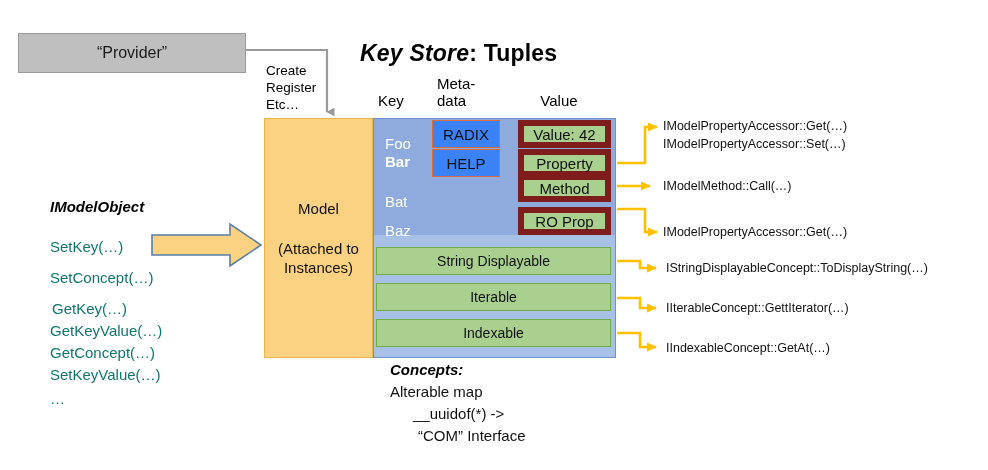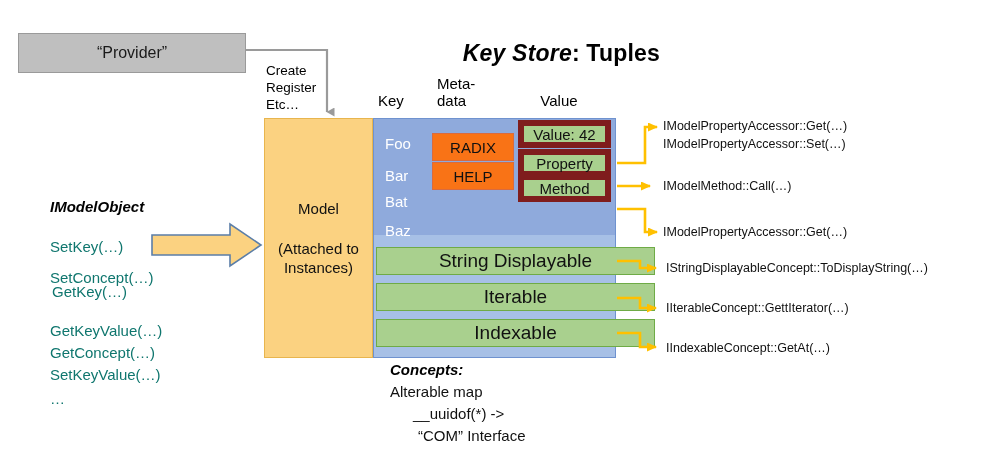--- a/index.html
+++ b/index.html
@@ -12,21 +12,21 @@
     left:18px;top:33px;width:228px;height:40px;
     background:#bfbfbf;border:1px solid #9a9a9a;
     display:flex;align-items:center;justify-content:center;
     font-size:16px;color:#1a1a1a;box-sizing:border-box;
   }
 
   .conn-label{font-size:13.5px;line-height:17px;color:#000;}
   #create-register-etc{left:266px;top:62px;width:60px;}
 
   
-  #title{left:360px;top:40px;width:300px;text-align:right;
+  #title{left:360px;top:40px;width:300px;text-align:left;
          font-size:23px;font-weight:bold;letter-spacing:.2px;}
   #title .ital{font-style:italic;}
 
   
   .col-head{font-size:15px;color:#000;line-height:17px;}
   #head-key{left:378px;top:92px;width:52px;}
   #head-meta{left:437px;top:75px;width:60px;}
   #head-value{left:524px;top:92px;width:70px;text-align:center;}
 
   
@@ -43,36 +43,36 @@
   #keystore{left:373px;top:118px;width:243px;height:240px;
             background:#8faadc;border:1px solid #6f92cf;box-sizing:border-box;}
   #keystore-lower{left:374px;top:235px;width:241px;height:122px;background:#a7c0e6;}
 
   
   .key-cell{position:absolute;left:4px;width:48px;height:28px;
             display:flex;align-items:center;
             font-size:15px;color:#ffffff;padding-left:8px;box-sizing:border-box;margin-top:9px;}
 
   
-  .meta-cell{position:absolute;left:59px;width:82px;height:28px;
-             background:#f97316;border:1px solid #d96b3f;box-sizing:border-box;
+  .meta-cell{position:absolute;left:59px;width:68px;height:28px;
+             background:#3b82f6;border:1px solid #d96b3f;box-sizing:border-box;
              display:flex;align-items:center;justify-content:center;
-             font-size:15px;color:#111;margin-top:13px;}
+             font-size:15px;color:#111;}
 
   
   .val-cell{position:absolute;left:145px;width:93px;height:28px;
             background:#a9d08e;border:6px solid #7f1d1d;box-sizing:border-box;
             display:flex;align-items:center;justify-content:center;
             font-size:15px;color:#111;}
 
   
-  .wide-bar{position:absolute;left:3px;width:279px;height:28px;
+  .wide-bar{position:absolute;left:3px;width:235px;height:28px;
             background:#a9d08e;border:1px solid #6fab46;box-sizing:border-box;
             display:flex;align-items:center;justify-content:center;
-            font-size:19px;color:#111;}
+            font-size:14px;color:#111;}
 
   
   #imodelobject-title{left:50px;top:198px;font-size:15px;font-weight:bold;font-style:italic;}
   .api-line{position:absolute;left:50px;font-size:15px;color:#0f766e;white-space:nowrap;}
 
   
   #concepts-title{left:390px;top:361px;font-size:15px;font-weight:bold;font-style:italic;}
   .concept-line{position:absolute;font-size:15px;color:#111;white-space:nowrap;}
 
   
@@ -111,40 +111,41 @@
     <div>(Attached to</div>
     <div>Instances)</div>
   </div>
 </div>
 
 <div class="abs" id="keystore"></div>
 <div class="abs" id="keystore-lower"></div>
 
 <div class="abs" style="left:373px;top:118px;width:243px;height:240px;">
   <div class="key-cell" style="top:2px;">Foo</div>
-  <div class="key-cell" style="top:34px;">Bar</div>
+  <div class="key-cell" style="top:20px;font-weight:bold;">Bar</div>
   <div class="key-cell" style="top:60px;">Bat</div>
   <div class="key-cell" style="top:89px;">Baz</div>
 
   <div class="meta-cell" style="top:2px;">RADIX</div>
   <div class="meta-cell" style="top:31px;">HELP</div>
 
   <div class="val-cell" style="top:2px;">Value: 42</div>
   <div class="val-cell" style="top:31px;">Property</div>
   <div class="val-cell" style="top:56px;">Method</div>
+  <div class="val-cell" style="top:89px;">RO Prop</div>
 
   <div class="wide-bar" style="top:129px;">String Displayable</div>
   <div class="wide-bar" style="top:165px;">Iterable</div>
   <div class="wide-bar" style="top:201px;">Indexable</div>
 </div>
 
 <div class="abs" id="imodelobject-title">IModelObject</div>
 <div class="abs api-line" style="top:238px;">SetKey(…)</div>
 <div class="abs api-line" style="top:269px;">SetConcept(…)</div>
-<div class="abs api-line" style="left:52px;top:283px;">GetKey(…)</div>
+<div class="abs api-line" style="left:52px;top:300px;">GetKey(…)</div>
 <div class="abs api-line" style="left:50px;top:322px;">GetKeyValue(…)</div>
 <div class="abs api-line" style="left:50px;top:344px;">GetConcept(…)</div>
 <div class="abs api-line" style="left:50px;top:366px;">SetKeyValue(…)</div>
 <div class="abs api-line" style="left:50px;top:390px;">…</div>
 
 <div class="abs" id="concepts-title">Concepts:</div>
 <div class="abs concept-line" style="left:390px;top:383px;">Alterable map</div>
 <div class="abs concept-line" style="left:413px;top:405px;">__uuidof(*) -&gt;</div>
 <div class="abs concept-line" style="left:418px;top:427px;">“COM” Interface</div>
 

